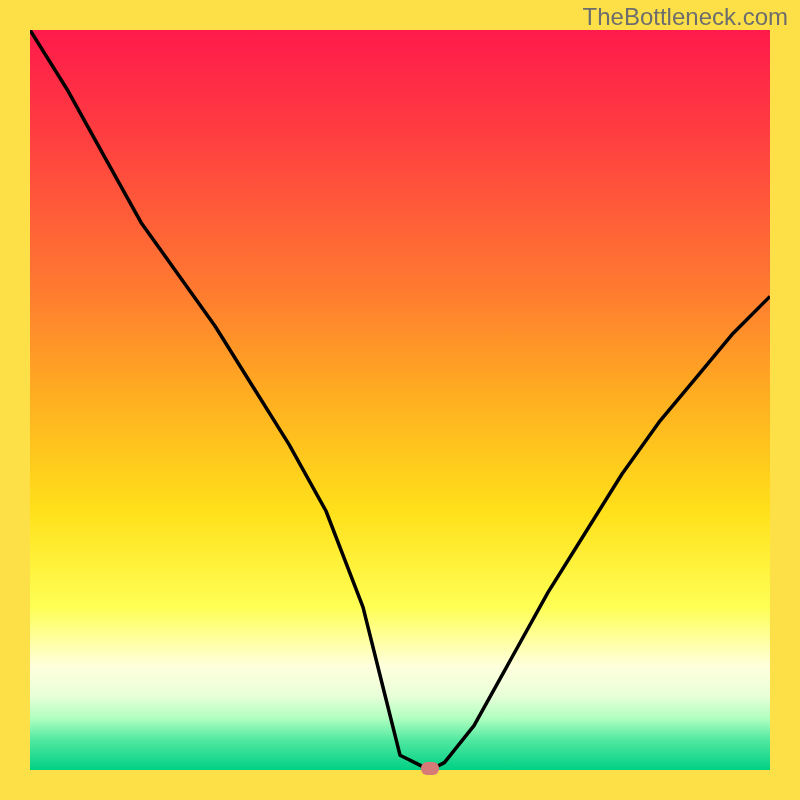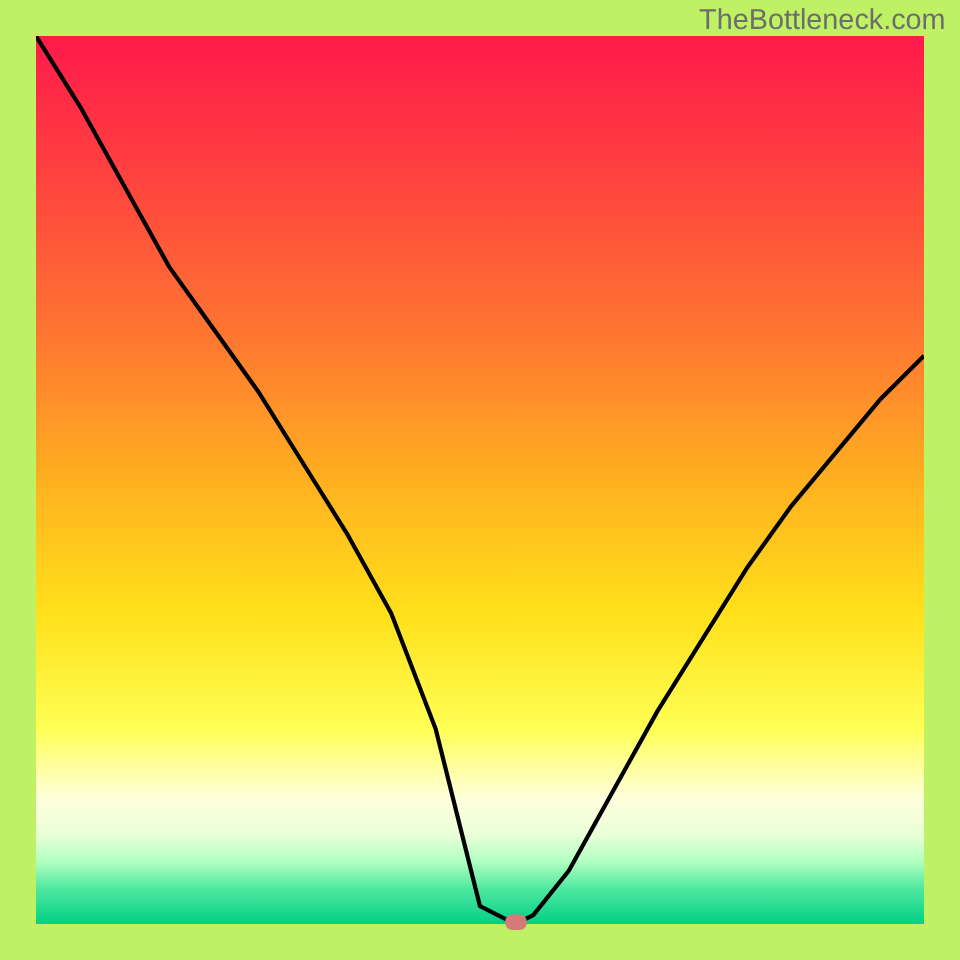--- a/index.html
+++ b/index.html
@@ -8,21 +8,21 @@
     width: 800px;
     height: 800px;
     background: #000;
     overflow: hidden;
     font-family: Arial, Helvetica, sans-serif;
   }
   .frame {
     position: relative;
     width: 800px;
     height: 800px;
-    background: #bef264;
+    background: #fde047;
   }
   .watermark {
     position: absolute;
     top: 3px;
     right: 12px;
     color: #6d6d6d;
     font-size: 24px;
     font-weight: 400;
     letter-spacing: 0px;
   }

